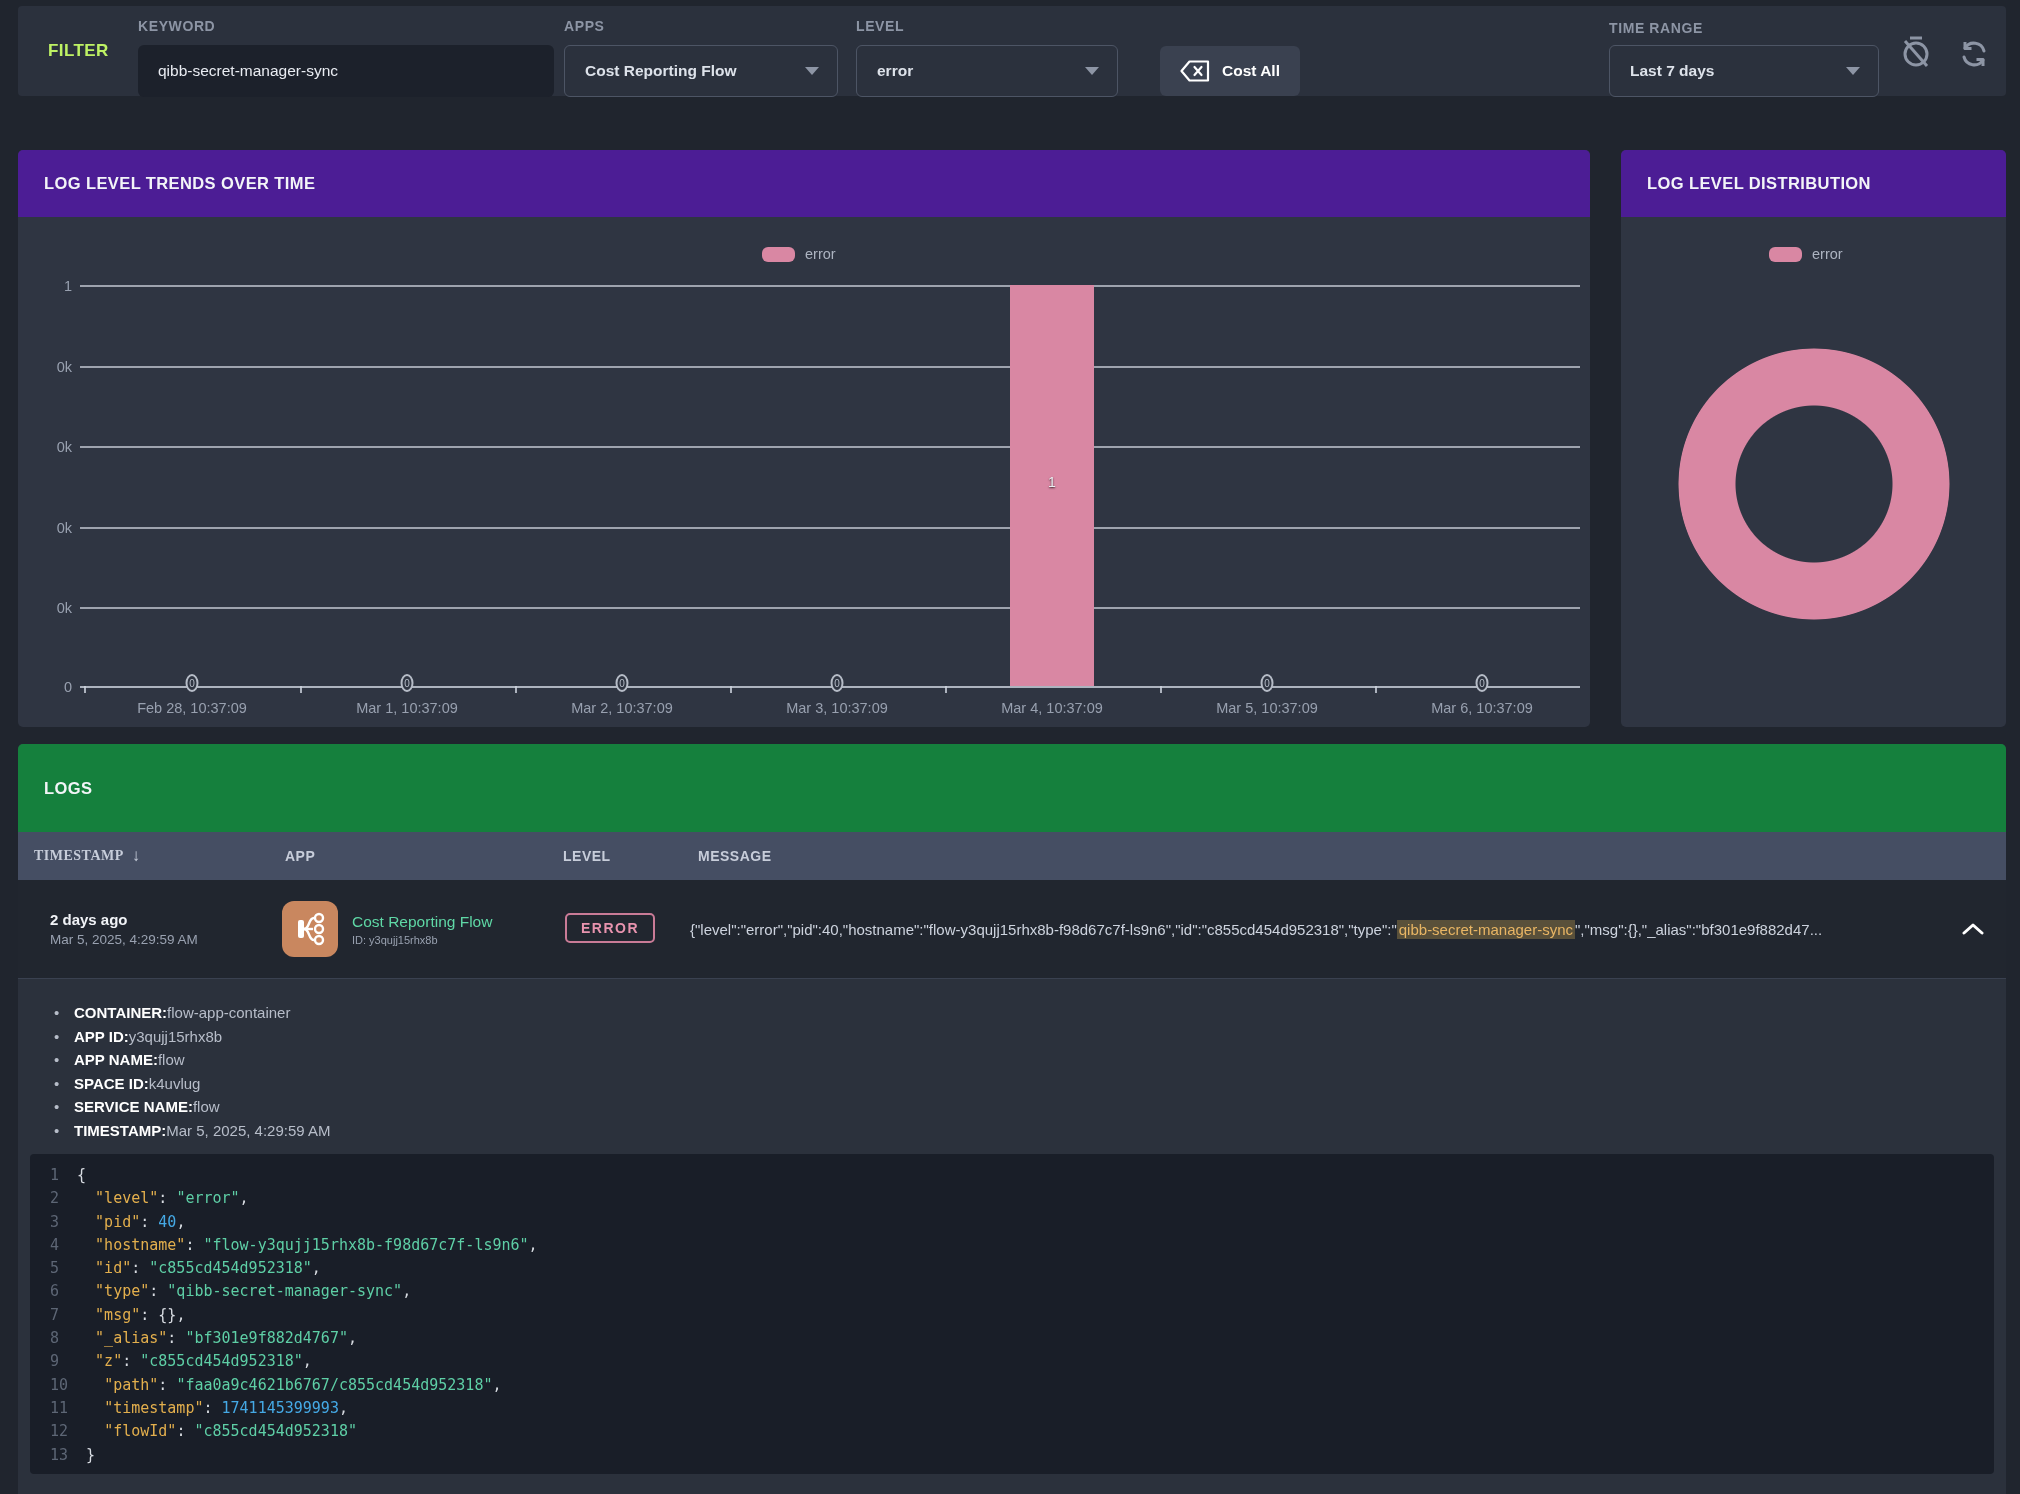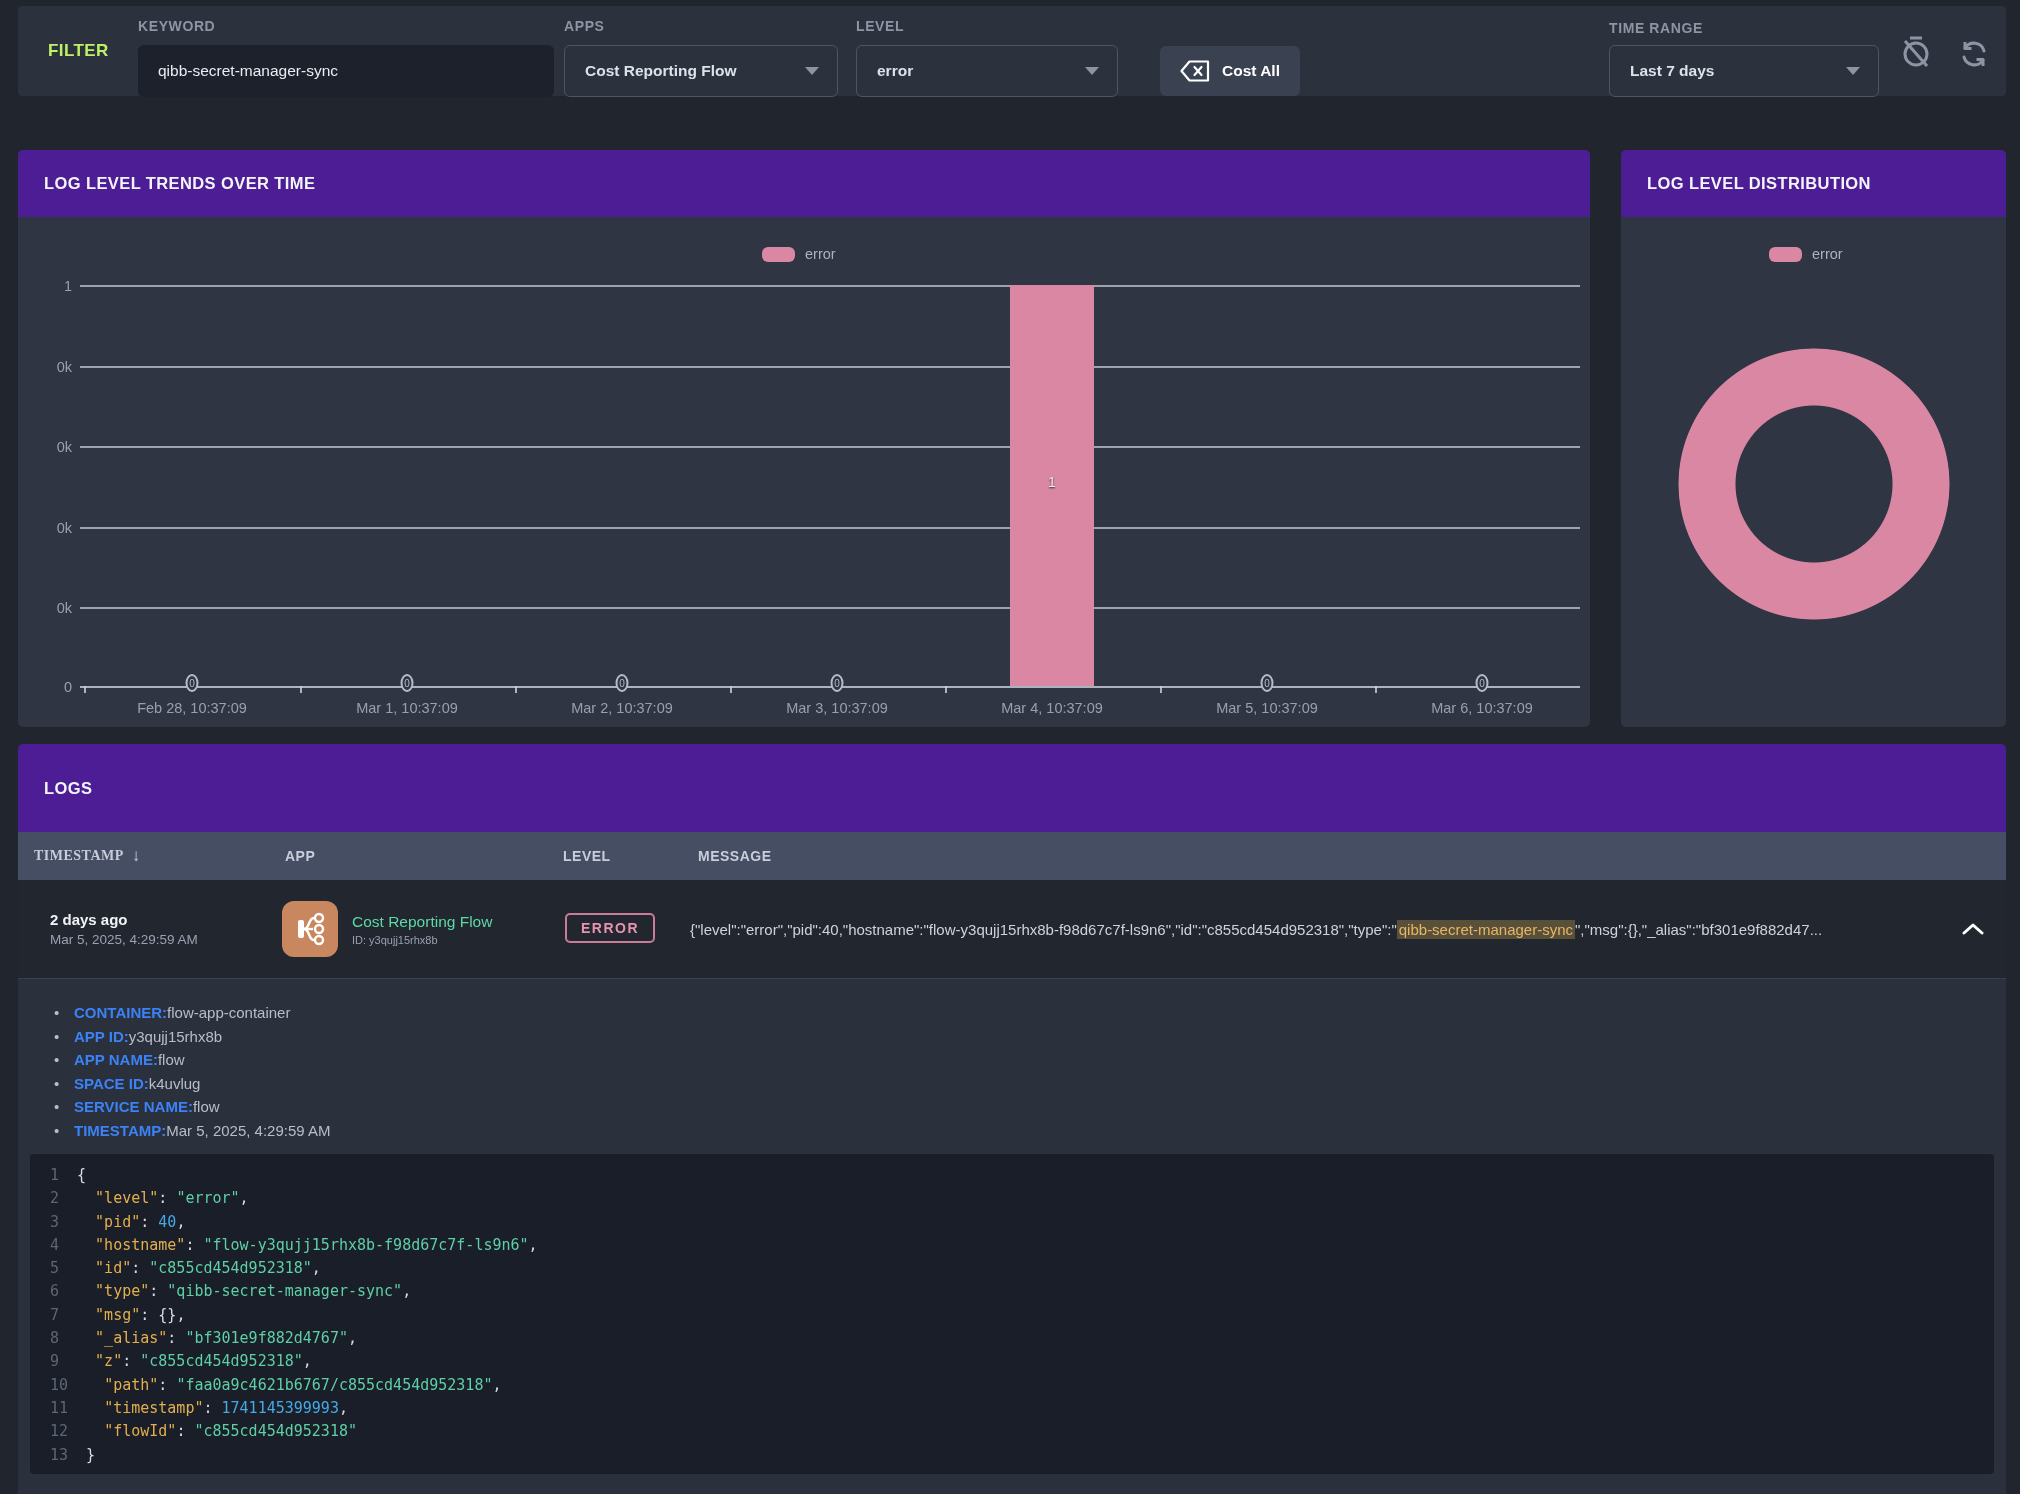--- a/index.html
+++ b/index.html
@@ -36,21 +36,21 @@
   .x-label{position:absolute;width:220px;text-align:center;font-size:14.5px;color:#98a0af;}
   .zero-marker{position:absolute;width:13px;height:18px;border:2px solid #b6bcc7;border-radius:50%;
        transform:translate(-50%,-50%);display:flex;align-items:center;justify-content:center;
        font-size:10px;color:#b6bcc7;background:#2f3542;box-sizing:border-box;}
   .tickv{position:absolute;width:2px;height:7px;background:rgba(205,211,221,.8);}
   .bar{position:absolute;}
   .bar-label{position:absolute;text-align:center;font-size:14px;color:#eceef2;
        text-shadow:0 1px 2px rgba(0,0,0,.8);}
   .donut{position:absolute;border-radius:50%;}
   
-  .logs-title-wrap{height:88px;display:flex;align-items:center;padding:0 26px;background:#4c1d95;}
+  .logs-title-wrap{height:88px;display:flex;align-items:center;padding:0 26px;background:#15803d;}
   .logs-title-wrap h2{margin:0;font-size:16.5px;letter-spacing:.4px;color:#f3f5f8;}
   .thead{position:absolute;left:0;width:100%;height:48px;background:#454e63;}
   .th{position:absolute;top:0;height:48px;display:flex;align-items:center;font-size:14px;
       letter-spacing:.5px;color:#c7cdda;font-weight:bold;}
   .sort-arrow{font-size:17px;margin-left:8px;color:#c7cdda;}
   .logrow{position:absolute;left:0;width:100%;height:98px;background:#21262f;
       border-bottom:1px solid #3a4150;cursor:pointer;}
   .cell-time{position:absolute;left:32px;top:0;height:98px;display:flex;flex-direction:column;
       justify-content:center;gap:4px;}
   .t-rel{font-weight:bold;font-size:15px;color:#f1f3f7;}
@@ -65,21 +65,21 @@
       color:#e793ae;font-size:14px;font-weight:bold;letter-spacing:1.5px;padding:5px 14px;}
   .cell-msg{position:absolute;left:672px;top:0;height:98px;width:1240px;display:flex;
       align-items:center;font-size:15px;color:#cdd3de;white-space:nowrap;overflow:hidden;}
   .hl{color:#e8b564;background:#59503a;padding:1px 2px;}
   .chevron{position:absolute;left:1938px;top:32px;width:34px;height:34px;display:flex;
       align-items:center;justify-content:center;cursor:pointer;}
   .detail{position:absolute;left:0;width:100%;background:#2b313c;}
   .meta-list{position:absolute;left:36px;top:22px;}
   .meta-item{font-size:15px;color:#b7bdc9;line-height:23.5px;display:flex;}
   .meta-item .dot{width:20px;color:#b7bdc9;}
-  .meta-item b{color:#3b82f6;}
+  .meta-item b{color:#ffffff;}
   .codeblock{position:absolute;left:12px;top:175px;width:1964px;height:320px;background:#191e28;
       border-radius:4px;padding-top:10px;box-sizing:border-box;}
   .cl{font-family:"DejaVu Sans Mono",monospace;font-size:15px;line-height:23.3px;
       white-space:pre;padding-left:20px;}
   .ln{color:#5d6675;margin-right:18px;}
   .tk-k{color:#e3af4d;} .tk-s{color:#5ecfa6;} .tk-n{color:#45a9e5;} .tk-p{color:#d8dce2;}
 </style>
 </head>
 <body>
 

